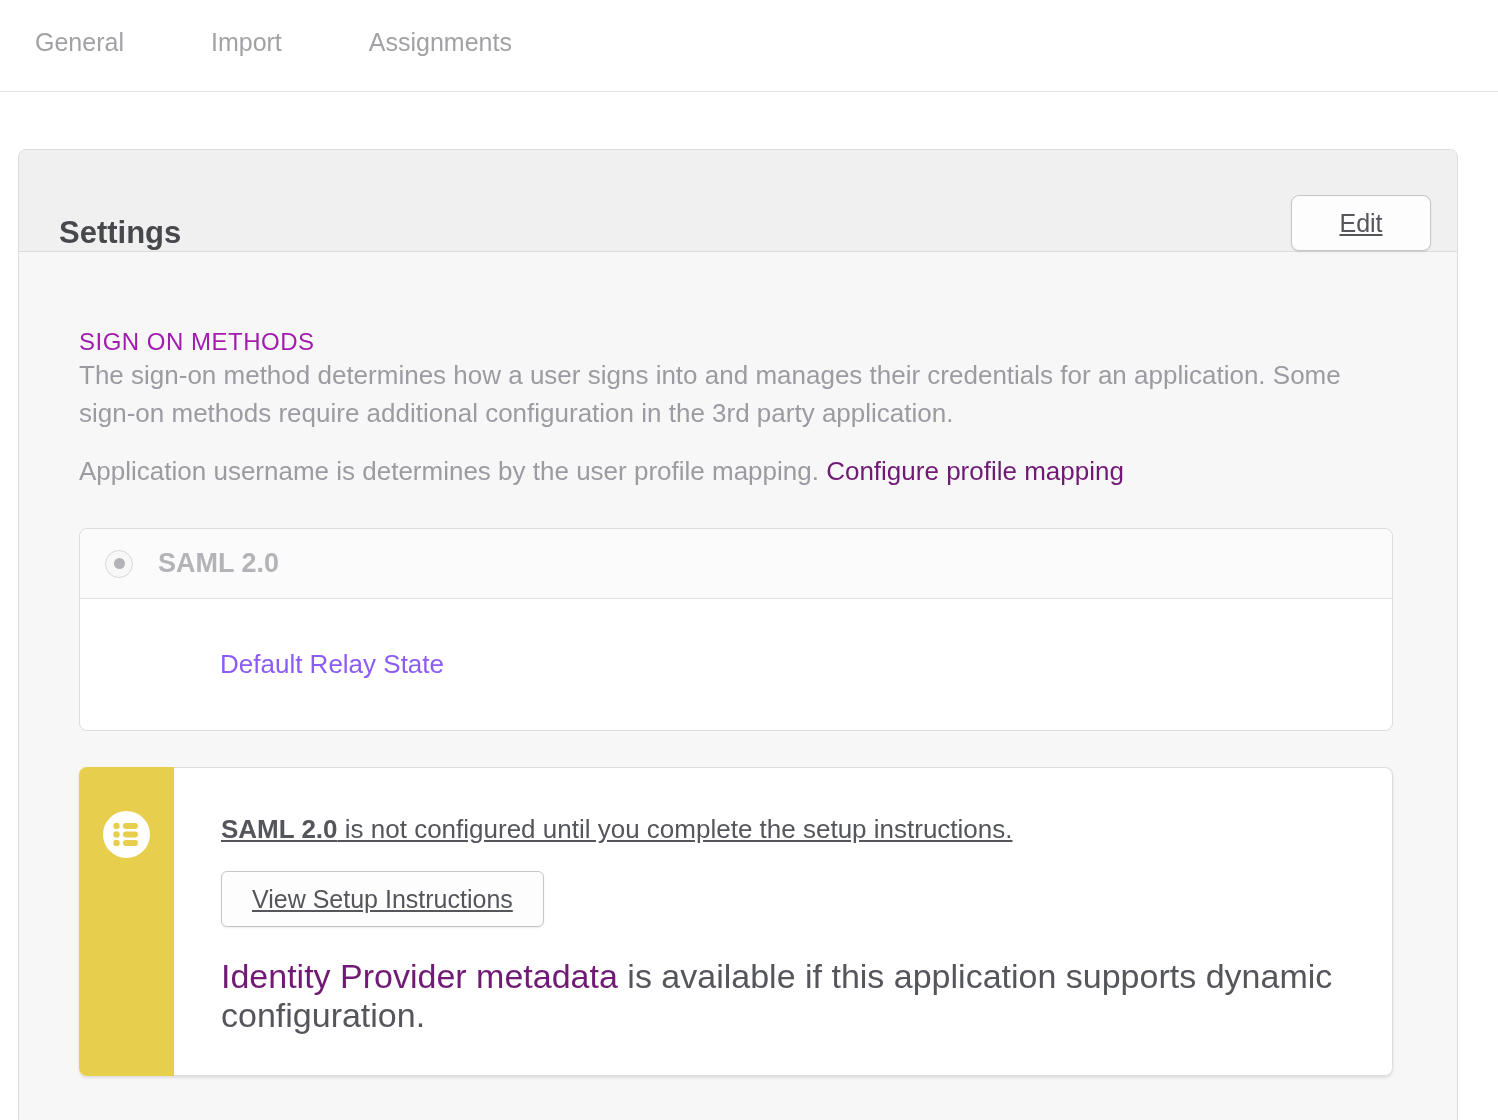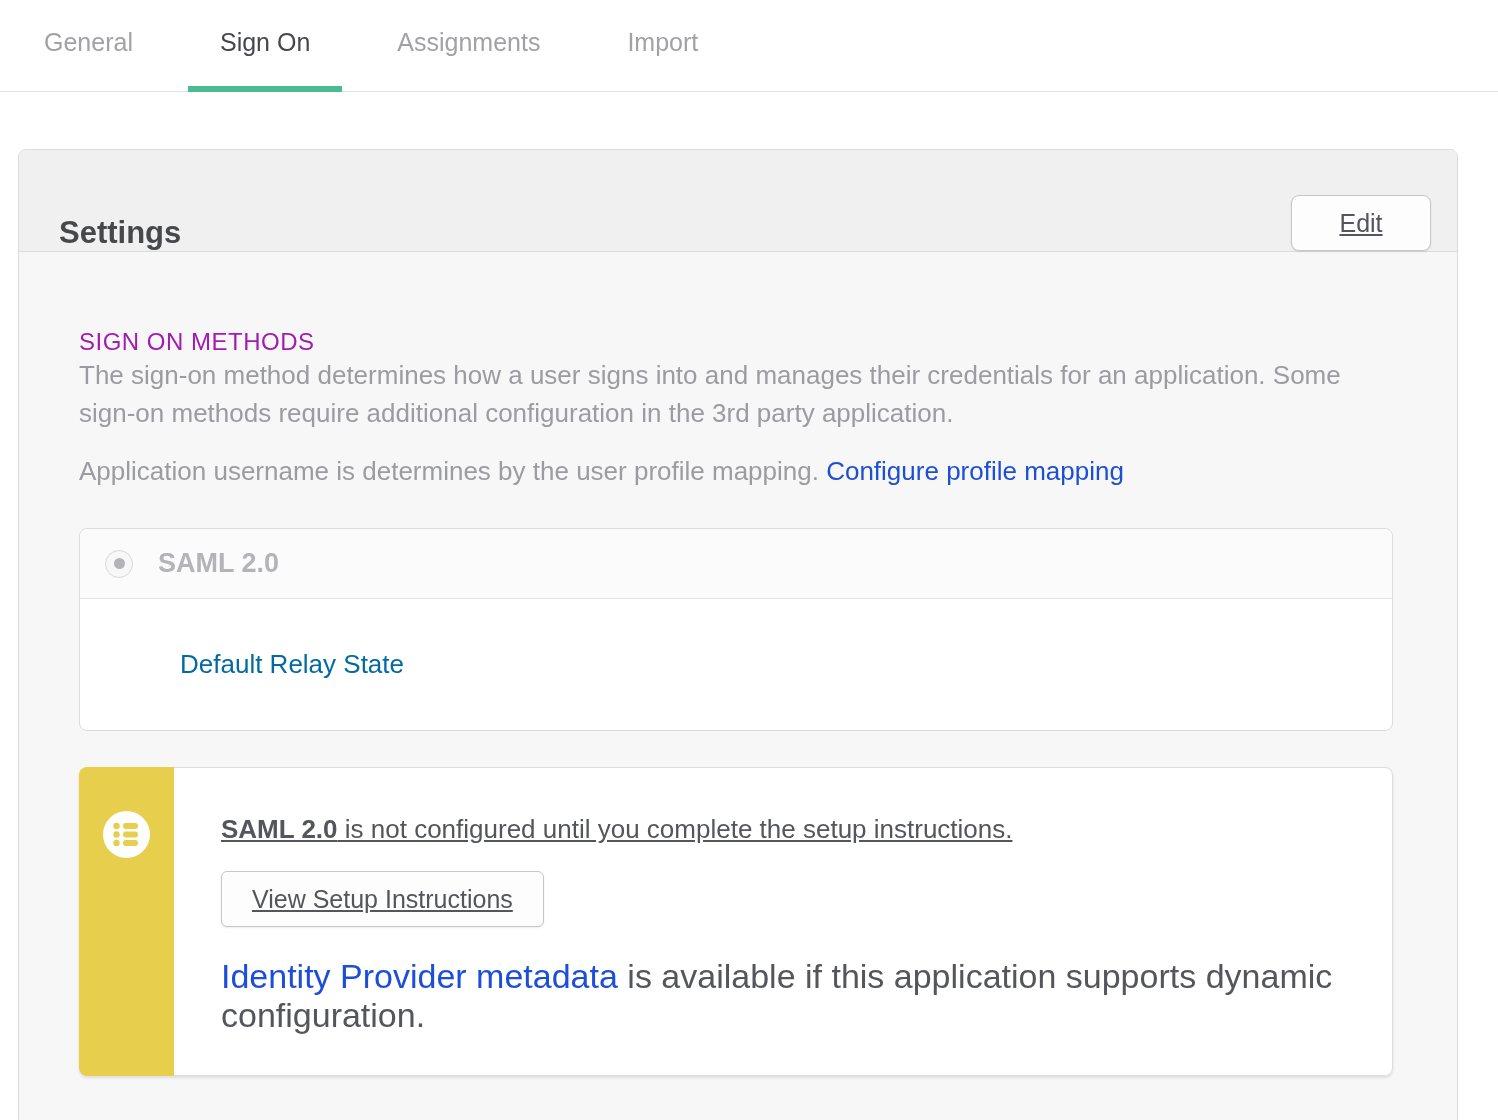--- a/index.html
+++ b/index.html
@@ -7,21 +7,21 @@
     width: 1498px; height: 1120px;
     background: #ffffff;
     font-family: "Liberation Sans", "DejaVu Sans", sans-serif;
     overflow: hidden;
     color: #54565b;
   }
 
   
   .tabbar {
     display: flex;
-    padding-left: 12px;
+    padding-left: 3px;
     gap: 23px;
     border-bottom: 1px solid #e3e3e3;
     background: #ffffff;
   }
   .tab {
     position: relative;
     padding: 28px 32px 34px 32px;
     font-size: 25px;
     color: #a2a2a6;
     cursor: pointer;
@@ -87,21 +87,21 @@
     font-weight: 400;
   }
   .desc {
     font-size: 26px;
     line-height: 38px;
     color: #9b9ba2;
     max-width: 1320px;
   }
   .desc-2 { margin-top: 20px; }
   a.link {
-    color: #1d4ed8;
+    color: #701a75;
     text-decoration: none;
     cursor: pointer;
   }
 
   
   .saml-card {
     margin-top: 38px;
     background: #ffffff;
     border: 1px solid #dcdcdc;
     border-radius: 8px;
@@ -139,21 +139,22 @@
   .saml-card-body {
     height: 131px;
     display: flex;
     align-items: center;
     padding-left: 100px;
     background: #ffffff;
     border-radius: 0 0 8px 8px;
   }
   .field-label {
     font-size: 26px;
-    color: #0369a1;
+    color: #8b5cf6;
+    margin-left: 40px;
   }
 
   
   .notice {
     margin-top: 36px;
     display: flex;
     min-height: 295px;
     border-radius: 8px;
     box-shadow: 0 2px 3px rgba(0,0,0,0.10);
   }
@@ -192,23 +193,22 @@
     margin-top: 30px;
     font-size: 34px;
     color: #54565b;
   }
 </style>
 </head>
 <body>
 
 <nav class="tabbar">
   <div class="tab">General</div>
-  <div class="tab active">Sign On</div>
+  <div class="tab">Import</div>
   <div class="tab">Assignments</div>
-  <div class="tab">Import</div>
 </nav>
 
 <section class="panel">
   <header class="panel-header">
     <h1 class="panel-title">Settings</h1>
     <button class="btn edit-btn">Edit</button>
   </header>
 
   <div class="panel-body">
 

